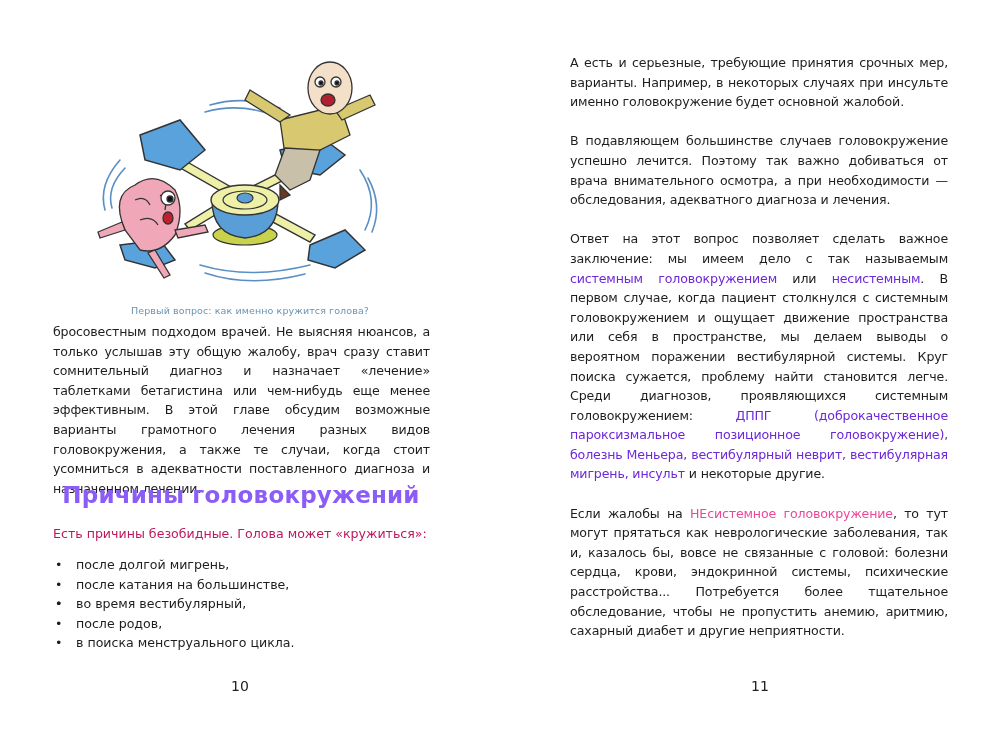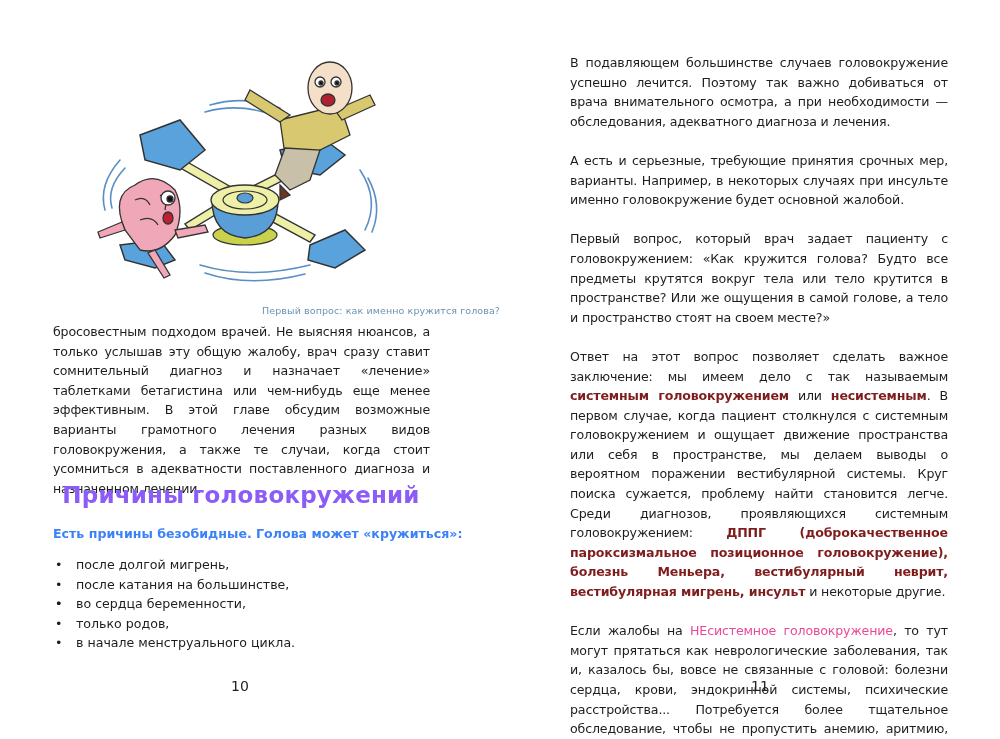--- a/index.html
+++ b/index.html
@@ -2,36 +2,36 @@
 <html><head>
 <meta charset="utf-8">
 <style>
   * { box-sizing: border-box; margin: 0; padding: 0; }
   html, body { width: 1000px; height: 739px; background: #ffffff; overflow: hidden; }
   body { position: relative; font-family: "DejaVu Sans", sans-serif; color: #1e1e1e; }
   .page { position: absolute; top: 0; height: 739px; }
   .page-left { left: 0; width: 500px; }
   .page-right { left: 500px; width: 500px; }
   .illus { position: absolute; left: 80px; top: 60px; width: 320px; height: 240px; }
-  .caption { position: absolute; left: 0; width: 500px; top: 305px; text-align: right; font-size: 9.5px; color: #6a93b3; letter-spacing: 0.1px; }
+  .caption { position: absolute; left: 0; width: 500px; top: 305px; text-align: center; font-size: 9.5px; color: #6a93b3; letter-spacing: 0.1px; }
   .body-text { font-size: 12.6px; line-height: 19.6px; text-align: justify; letter-spacing: -0.15px; }
   .left-body { position: absolute; left: 53px; width: 377px; top: 322px; }
   .h1 { position: absolute; left: 0; width: 482px; top: 482px; text-align: center; font-size: 23px; color: #8b5cf6; font-weight: 600; letter-spacing: 0.2px; }
-  .h2 { font-size: 12.6px; color: #3b82f6; font-weight: bold; line-height: 19.6px; }
+  .h2 { font-size: 12.6px; color: #be185d; font-weight: normal; line-height: 19.6px; }
   .left-h2 { position: absolute; left: 53px; top: 524px; }
   .bullets { position: absolute; left: 53px; top: 555px; list-style: none; }
   .bullets li { font-size: 12.6px; line-height: 19.5px; position: relative; padding-left: 23px; }
   .bullets li .dot { position: absolute; left: 2px; top: 0; }
   .pagenum { position: absolute; width: 100%; text-align: center; font-size: 14px; top: 678px; color: #222; }
   .pnum-left { left: -10px; width: 500px; }
   .pnum-right { left: 0; width: 520px; }
   .right-col { position: absolute; left: 570px; width: 378px; }
   .p { margin-bottom: 19.6px; }
   .hl { color: #ec4899; }
-  .hlb { color: #7f1d1d; font-weight: bold; }
+  .hlb { color: #6d28d9; font-weight: normal; }
 </style>
 </head>
 <body>
 
 <div class="page page-left">
   <svg class="illus" viewBox="0 0 320 240" xmlns="http://www.w3.org/2000/svg">
 
     <g fill="none" stroke="#5a8fc4" stroke-width="1.6" stroke-linecap="round">
       <path d="M130 45 Q165 35 200 48"></path>
       <path d="M125 52 Q160 42 195 56"></path>
@@ -92,32 +92,31 @@
 
   <p class="body-text left-body">бросовестным подходом врачей. Не выясняя нюансов, а только услышав эту общую жалобу, врач сразу ставит сомнительный диагноз и назначает «лечение» таблетками бетагистина или чем-нибудь еще менее эффективным. В этой главе обсудим возможные варианты грамотного лечения разных видов головокружения, а также те случаи, когда стоит усомниться в адекватности поставленного диагноза и назначенном лечении.</p>
 
   <h1 class="h1">Причины головокружений</h1>
   <h2 class="h2 left-h2">Есть причины безобидные. Голова может «кружиться»:</h2>
 
   <ul class="bullets">
     <li><span class="dot">•</span><span>после долгой мигрень,</span></li>
     <li><span class="dot">•</span><span>после катания на большинстве,</span></li>
     <li><span class="dot">•</span></li>
-    <li><span class="dot">•</span><span>во сердца беременности,</span></li>
-    <li><span class="dot">•</span><span>только родов,</span></li>
-    <li><span class="dot">•</span><span>в начале менструального цикла.</span></li>
+    <li><span class="dot">•</span><span>во время вестибулярный,</span></li>
+    <li><span class="dot">•</span><span>после родов,</span></li>
+    <li><span class="dot">•</span><span>в поиска менструального цикла.</span></li>
   </ul>
 
   <div class="pagenum pnum-left">10</div>
 </div>
 
 <div class="page page-right"></div>
 
 <div class="right-col" style="top: 53px;">
+  <p class="body-text p">А есть и серьезные, требующие принятия срочных мер, варианты. Например, в некоторых случаях при инсульте именно головокружение будет основной жалобой.</p>
   <p class="body-text p">В подавляющем большинстве случаев головокружение успешно лечится. Поэтому так важно добиваться от врача внимательного осмотра, а при необходимости — обследования, адекватного диагноза и лечения.</p>
-  <p class="body-text p">А есть и серьезные, требующие принятия срочных мер, варианты. Например, в некоторых случаях при инсульте именно головокружение будет основной жалобой.</p>
-  <p class="body-text p">Первый вопрос, который врач задает пациенту с головокружением: «Как кружится голова? Будто все предметы крутятся вокруг тела или тело крутится в пространстве? Или же ощущения в самой голове, а тело и пространство стоят на своем месте?»</p>
   <p class="body-text p"><span>Ответ на этот вопрос позволяет сделать важное заключение: мы имеем дело с так называемым </span><span class="hlb">системным головокружением</span><span> или </span><span class="hlb">несистемным</span><span>. В первом случае, когда пациент столкнулся с системным головокружением и ощущает движение пространства или себя в пространстве, мы делаем выводы о вероятном поражении вестибулярной системы. Круг поиска сужается, проблему найти становится легче. Среди диагнозов, проявляющихся системным головокружением: </span><span class="hlb">ДППГ (доброкачественное пароксизмальное позиционное головокружение), болезнь Меньера, вестибулярный неврит, вестибулярная мигрень, инсульт</span><span> и некоторые другие.</span></p>
   <p class="body-text p"><span>Если жалобы на </span><span class="hl">НЕсистемное головокружение</span><span>, то тут могут прятаться как неврологические заболевания, так и, казалось бы, вовсе не связанные с головой: болезни сердца, крови, эндокринной системы, психические расстройства... Потребуется более тщательное обследование, чтобы не пропустить анемию, аритмию, сахарный диабет и другие неприятности.</span></p>
 
 </div>
 
 <div class="pagenum pnum-right" style="left:500px; width:520px;">11</div>
 
 </body></html>

